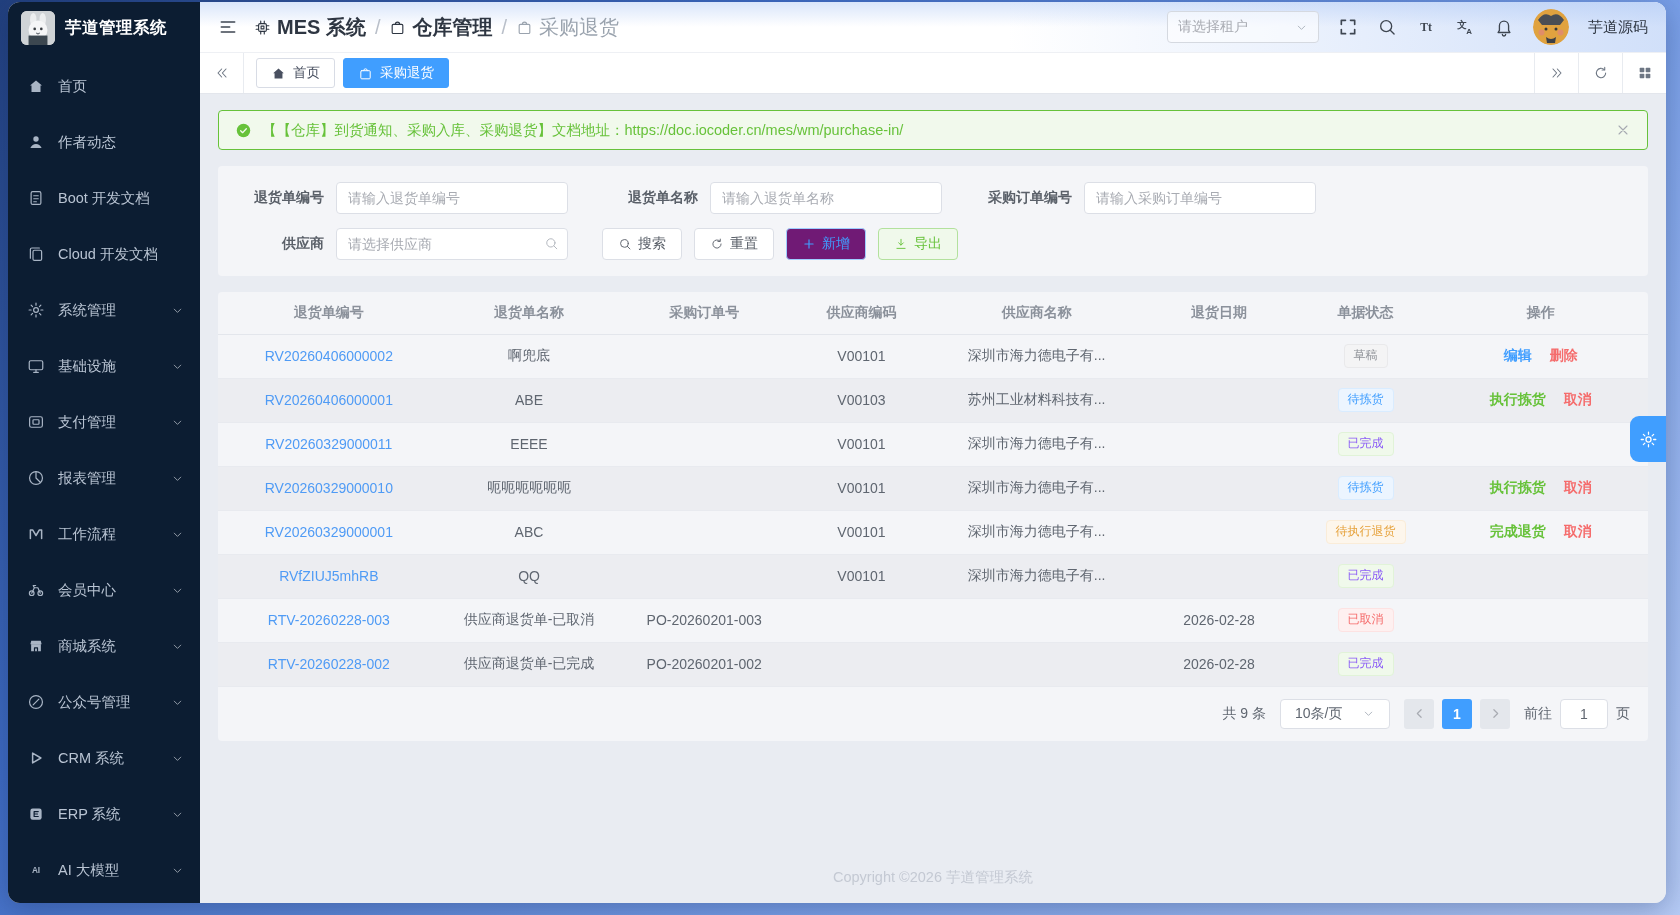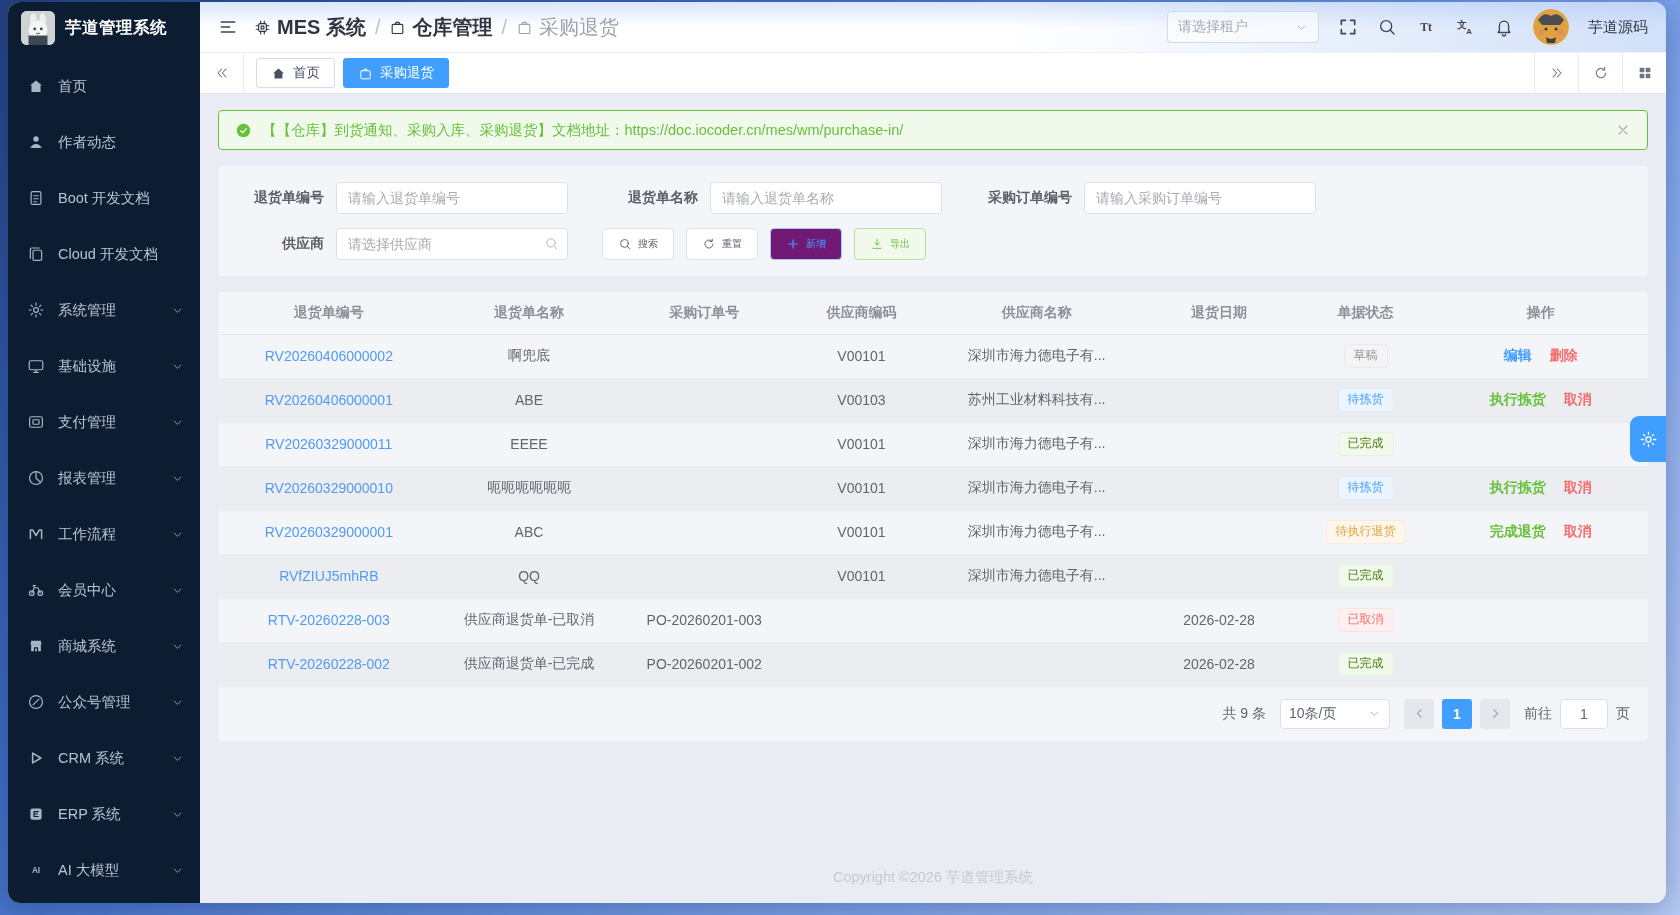--- a/index.html
+++ b/index.html
@@ -64,42 +64,42 @@
   .filter-row { display: flex; align-items: center; }
   .filter-row + .filter-row { margin-top: 14px; }
   .f-item { display: flex; align-items: center; margin-right: 34px; }
   .f-label { min-width: 96px; text-align: right; font-size: 14px; font-weight: 600; color: #5a6069; margin-right: 12px; white-space: nowrap; }
   .f-input-wrap { position: relative; }
   .f-input { width: 232px; height: 32px; border: 1px solid #dcdfe6; border-radius: 4px; background: #fff; padding: 0 11px; font-size: 14px; color: #606266; outline: none; font-family: inherit; }
   .f-input::placeholder { color: #a8abb2; }
   .f-input.with-suffix { padding-right: 30px; }
   .f-suffix { position: absolute; right: 9px; top: 8px; width: 15px; height: 15px; color: #b4b8bf; }
   .btns { display: flex; align-items: center; gap: 12px; }
-  .btn { height: 32px; padding: 0 15px; border-radius: 4px; display: flex; align-items: center; gap: 6px; font-size: 10px; cursor: pointer; border: 1px solid #dcdfe6; background: #fff; color: #5a6069; font-family: inherit; }
+  .btn { height: 32px; padding: 0 15px; border-radius: 4px; display: flex; align-items: center; gap: 6px; font-size: 14px; cursor: pointer; border: 1px solid #dcdfe6; background: #fff; color: #5a6069; font-family: inherit; }
   .btn .b-ic { width: 14px; height: 14px; display: flex; }
   .btn.primary-plain { background: #701a75; border-color: #9fcdff; color: #409eff; text-align: right; }
   .btn.success-plain { background: #f0f9eb; border-color: #b3e19d; color: #67c23a; }
   
   .table-card { margin-top: 16px; flex-shrink: 0; display: flex; flex-direction: column; }
   table { width: 100%; border-collapse: collapse; table-layout: fixed; }
   thead th { height: 42px; font-size: 14px; font-weight: 600; color: #8b919b; text-align: center; border-bottom: 1px solid #e3e6ec; white-space: nowrap; overflow: hidden; }
   tbody td { height: 44px; font-size: 14px; color: #5f6670; text-align: center; border-bottom: 1px solid #e8eaef; white-space: nowrap; overflow: hidden; text-overflow: ellipsis; padding: 0 6px; }
   tbody tr:nth-child(even) { background: #ecedf1; }
   .link { color: #4f9bf5; cursor: pointer; }
   .tag { display: inline-block; font-size: 12px; line-height: 1.3; padding: 3px 9px; border-radius: 4px; border: 1px solid transparent; }
   .tag-info    { background: #f4f4f5; border-color: #e9e9eb; color: #909399; }
   .tag-primary { background: #ecf5ff; border-color: #d9ecff; color: #409eff; }
-  .tag-success { background: #f0f9eb; border-color: #e1f3d8; color: #4d7c0f; }
+  .tag-success { background: #f0f9eb; border-color: #e1f3d8; color: #8b5cf6; }
   .tag-warning { background: #fdf6ec; border-color: #faecd8; color: #e6a23c; }
   .tag-danger  { background: #fef0f0; border-color: #fde2e2; color: #f56c6c; }
   .act { font-weight: 600; margin: 0 9px; cursor: pointer; }
   .act-primary { color: #409eff; } .act-success { color: #67c23a; } .act-danger { color: #f56c6c; }
   
   .pagination { height: 54px; display: flex; align-items: center; justify-content: flex-end; gap: 14px; padding: 0 18px; font-size: 14px; color: #5f6670; }
-  .pg-select { width: 110px; height: 30px; border: 1px solid #dcdfe6; border-radius: 4px; background: #fff; display: flex; align-items: center; justify-content: space-between; padding: 0 8px; cursor: pointer; color: #5f6670; }
+  .pg-select { width: 110px; height: 30px; border: 1px solid #dcdfe6; border-radius: 4px; background: #fff; display: flex; align-items: center; justify-content: space-between; padding: 0 14px; cursor: pointer; color: #5f6670; }
   .pg-group { display: flex; align-items: center; gap: 8px; }
   .pg-btn { width: 30px; height: 30px; border-radius: 3px; background: #e4e7ec; color: #a8abb2; display: flex; align-items: center; justify-content: center; cursor: pointer; }
   .pg-cur { width: 30px; height: 30px; border-radius: 3px; background: #409eff; color: #fff; display: flex; align-items: center; justify-content: center; font-weight: 600; cursor: default; }
   .pg-goto { display: flex; align-items: center; gap: 8px; }
   .goto-input { width: 48px; height: 30px; border: 1px solid #dcdfe6; border-radius: 4px; background: #fff; text-align: center; font-size: 14px; color: #5f6670; outline: none; font-family: inherit; }
   .footer { margin-top: auto; text-align: center; font-size: 14.5px; color: #c4c9d3; padding: 20px 0 16px; }
   
   .gear-fab { position: absolute; right: 0; top: 414px; width: 36px; height: 46px; background: #409eff; border: none;
     border-radius: 9px 0 0 9px; color: #fff; display: flex; align-items: center; justify-content: center; cursor: pointer; }
   .gear-fab .ic { width: 19px; height: 19px; }

